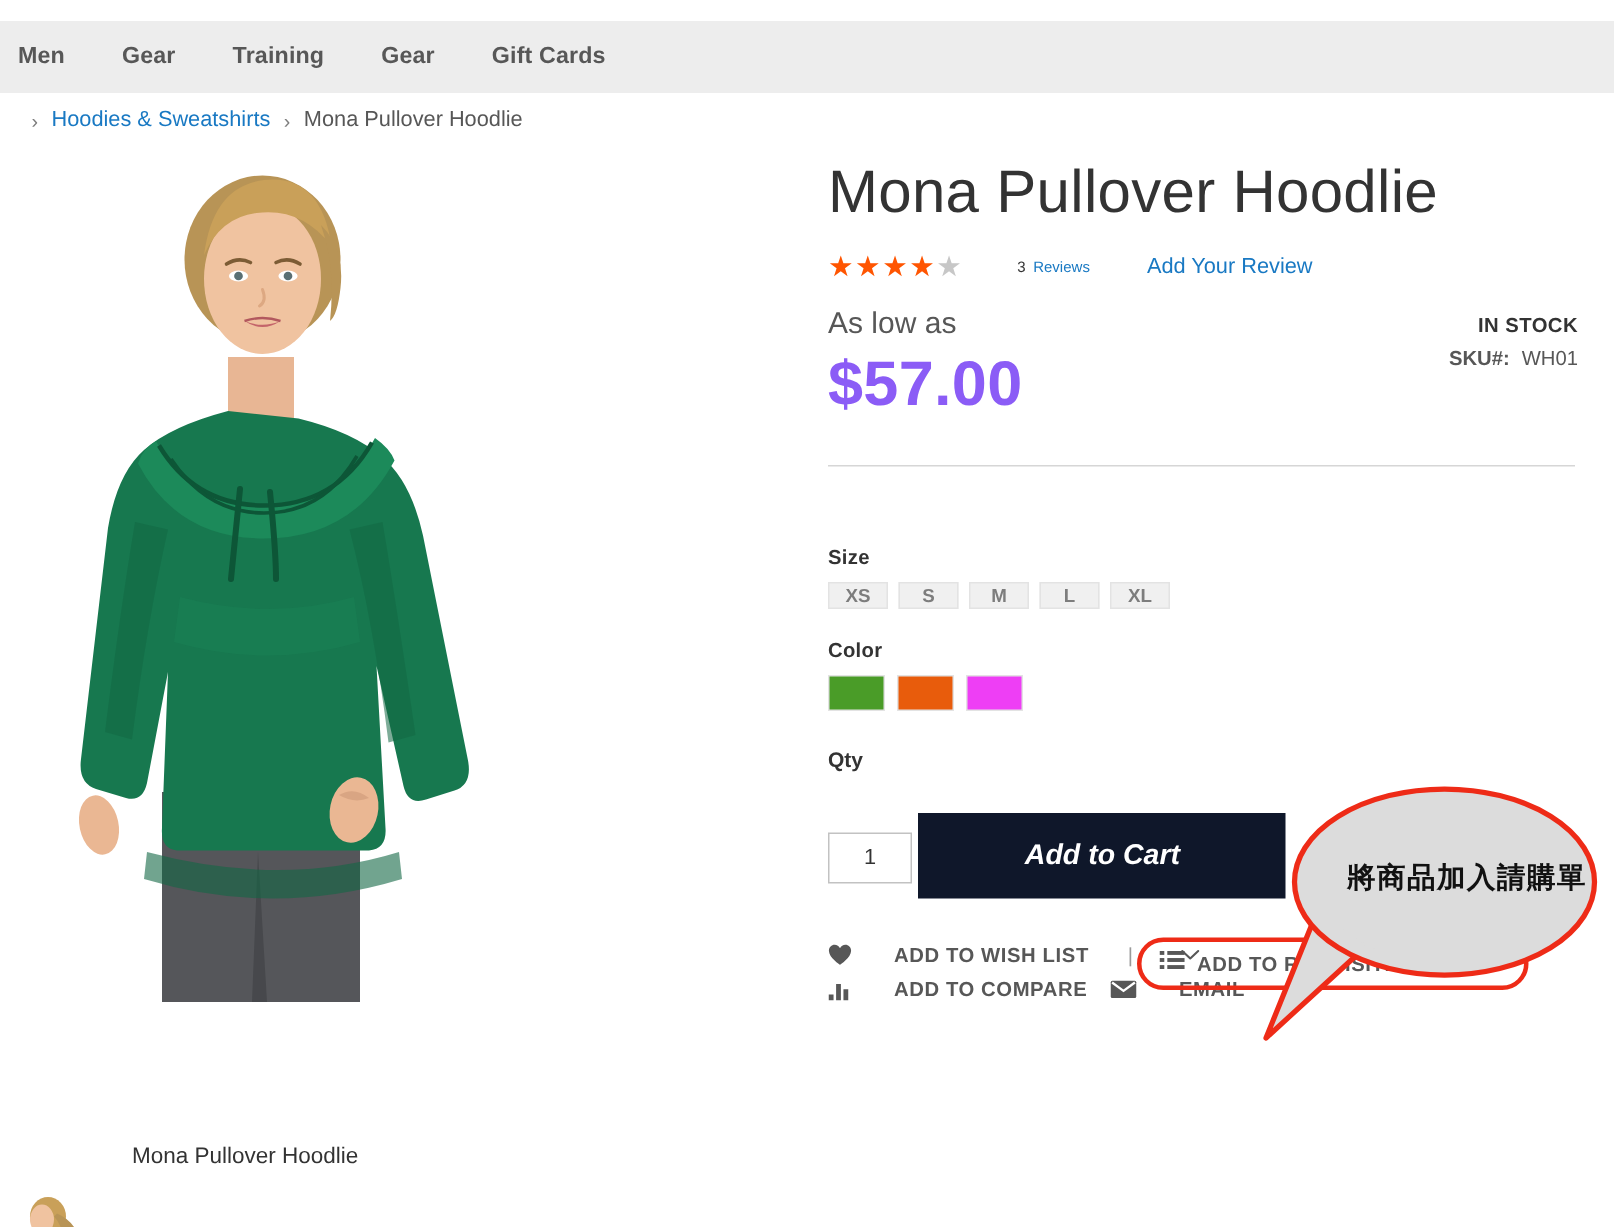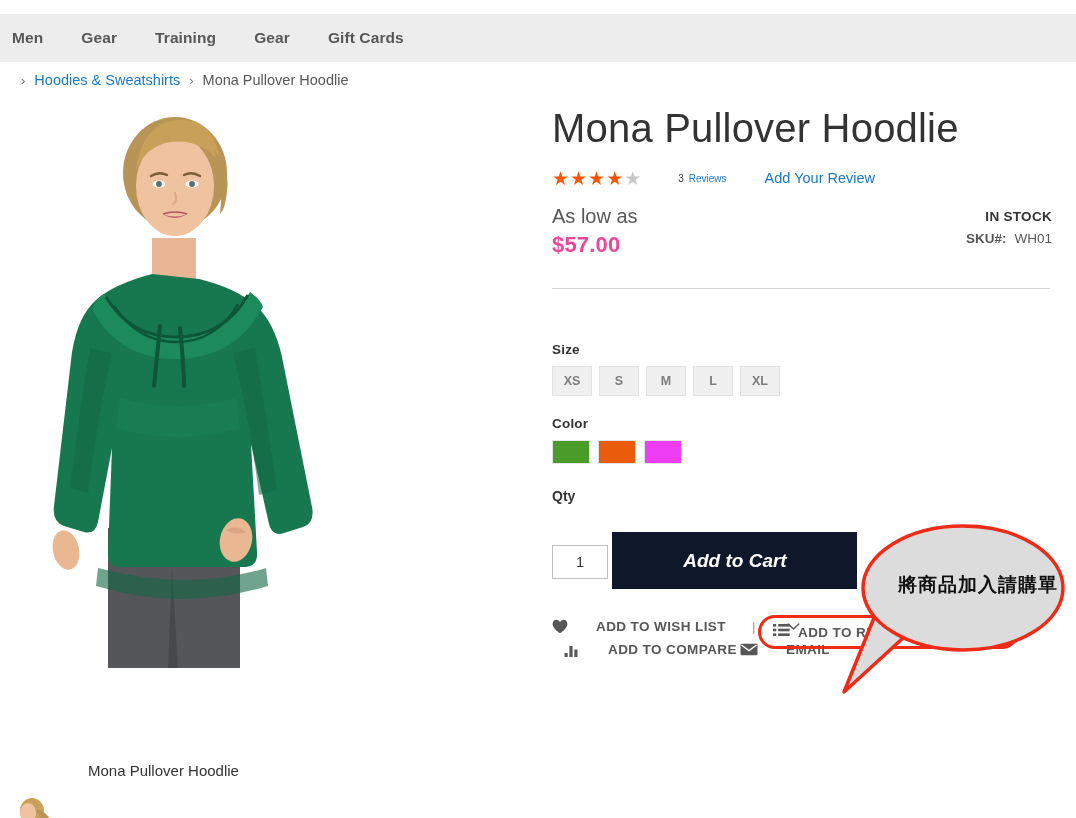--- a/index.html
+++ b/index.html
@@ -109,21 +109,21 @@
   .add-review {
     margin-left: 38px;
     font-size: 14.5px;
     color:#1979c3;
     cursor:pointer;
   }
 
   .price-block { position:relative; margin-top: 16px; }
   .as-low { font-size: 20px; color:#575757; font-weight:400; }
   .price {
-    font-size: 22px; font-weight: bold; color:#ec4899;
+    font-size: 42px; font-weight: bold; color:#8b5cf6;
     margin-top: 4px; letter-spacing:.2px;
   }
   .stock-box {
     position:absolute; right: 0px; top: 4px;
     text-align: right;
   }
   .in-stock { font-size: 13.5px; font-weight:bold; color:#333; letter-spacing:.3px; }
   .sku { font-size: 13.5px; color:#575757; margin-top:7px; }
   .sku .lbl { font-weight:600; }
   .sku .val { margin-left:8px; }
@@ -132,21 +132,21 @@
 
   
   .opt-label {
     font-size: 13.5px; font-weight:bold; color:#333;
     margin-top: 53px; margin-bottom: 9px; letter-spacing:.2px;
   }
   .opt-label.tight { margin-top: 20px; }
 
   .size-row { display:flex; }
   .size-sw {
-    width: 40px; height: 30px;
+    width: 40px; height: 18px;
     border: 1px solid #e3e3e3;
     background:#f0f0f0;
     color:#7d7d7d;
     font-size: 12.5px; font-weight:bold;
     display:flex; align-items:center; justify-content:center;
     margin-right: 7px;
     cursor:pointer;
   }
 
   .color-row { display:flex; }
@@ -197,21 +197,21 @@
     position:absolute;
     left: 206px; top: -4px;
     padding: 5px 14px 5px 12px;
     border: 3px solid #ee2b17;
     border-radius: 18px;
     display:flex; align-items:center;
     background: transparent;
   }
   .email-act { position:absolute; left: 188px; top: 23px; }
 
-  .compare-act { position:absolute; left:12px; top: 23px; }
+  .compare-act { position:absolute; left:0px; top: 23px; }
   .wish-act { position:absolute; left:0px; top: 0px; }
 
   
   .callout { position:absolute; left: 840px; top: 500px; width: 236px; height: 200px; }
   .callout-text {
     position:absolute;
     left: 18px; top: 72px;
     width: 200px;
     text-align:right;
     font-size: 19px;

